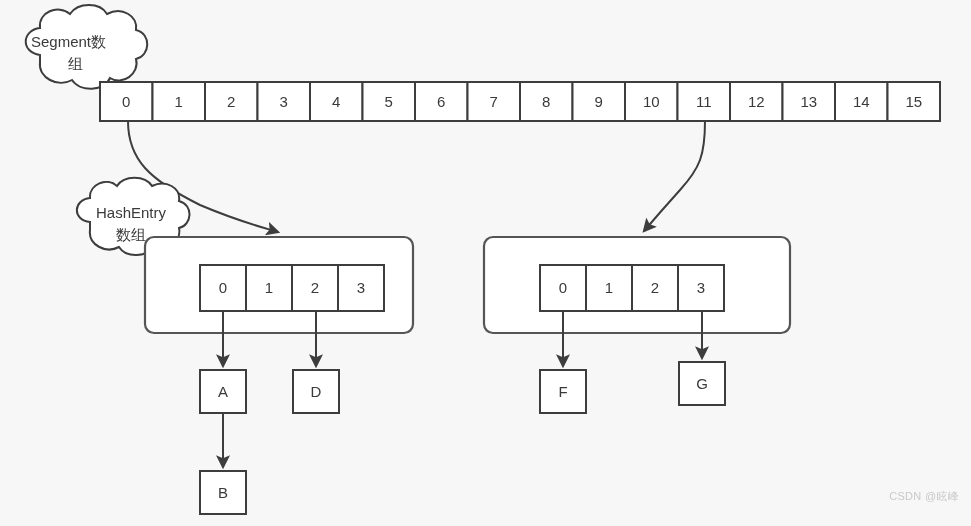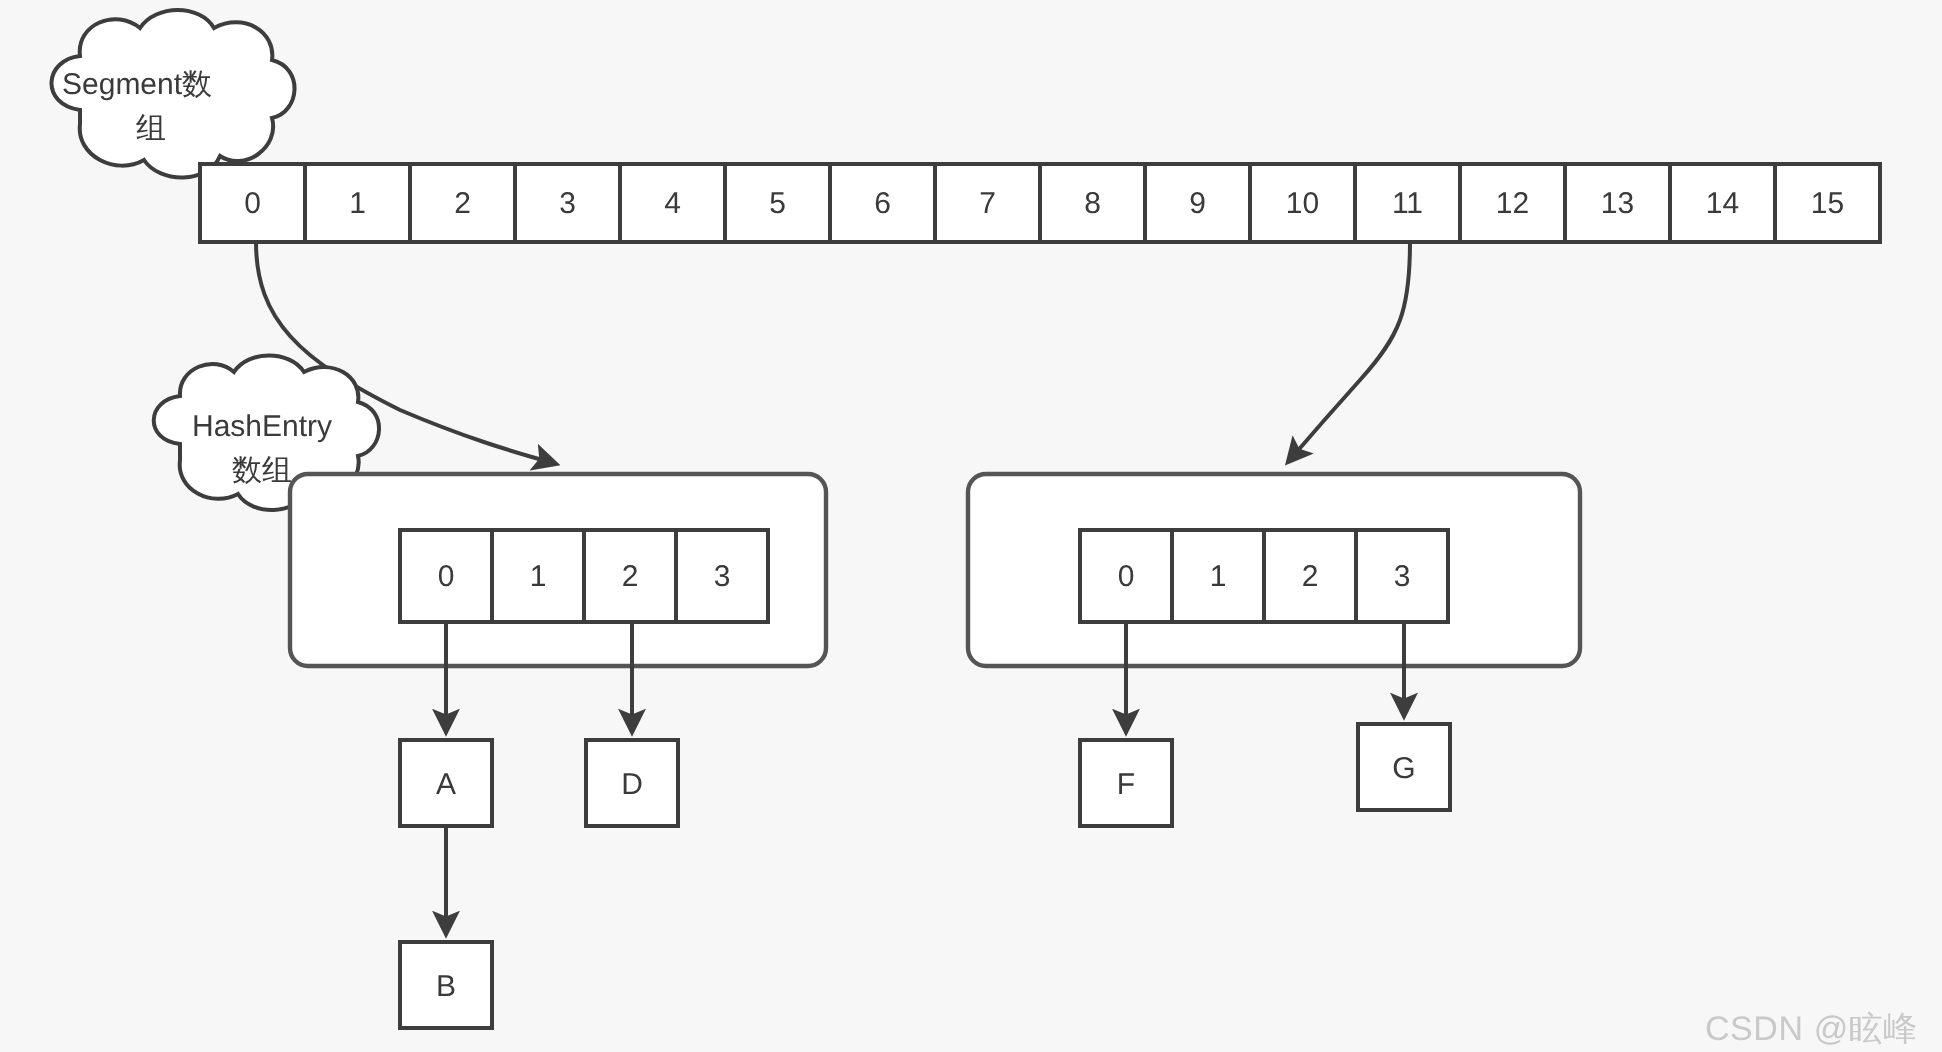--- a/index.html
+++ b/index.html
@@ -52,22 +52,22 @@
   }
   .connector {
     fill: none;
     stroke: #3d3d3d;
     stroke-width: 2;
   }
   .arrowhead { fill: #3d3d3d; }
   #watermark {
     position: absolute;
     right: 12px;
-    bottom: 0;
-    font-size: 17px;
+    bottom: 22px;
+    font-size: 11px;
     color: #c9c9c9;
     font-family: "Liberation Sans", "DejaVu Sans", sans-serif;
     letter-spacing: 0.3px;
     user-select: none;
   }
 </style>
 </head>
 <body>
 
 <div id="stage">

